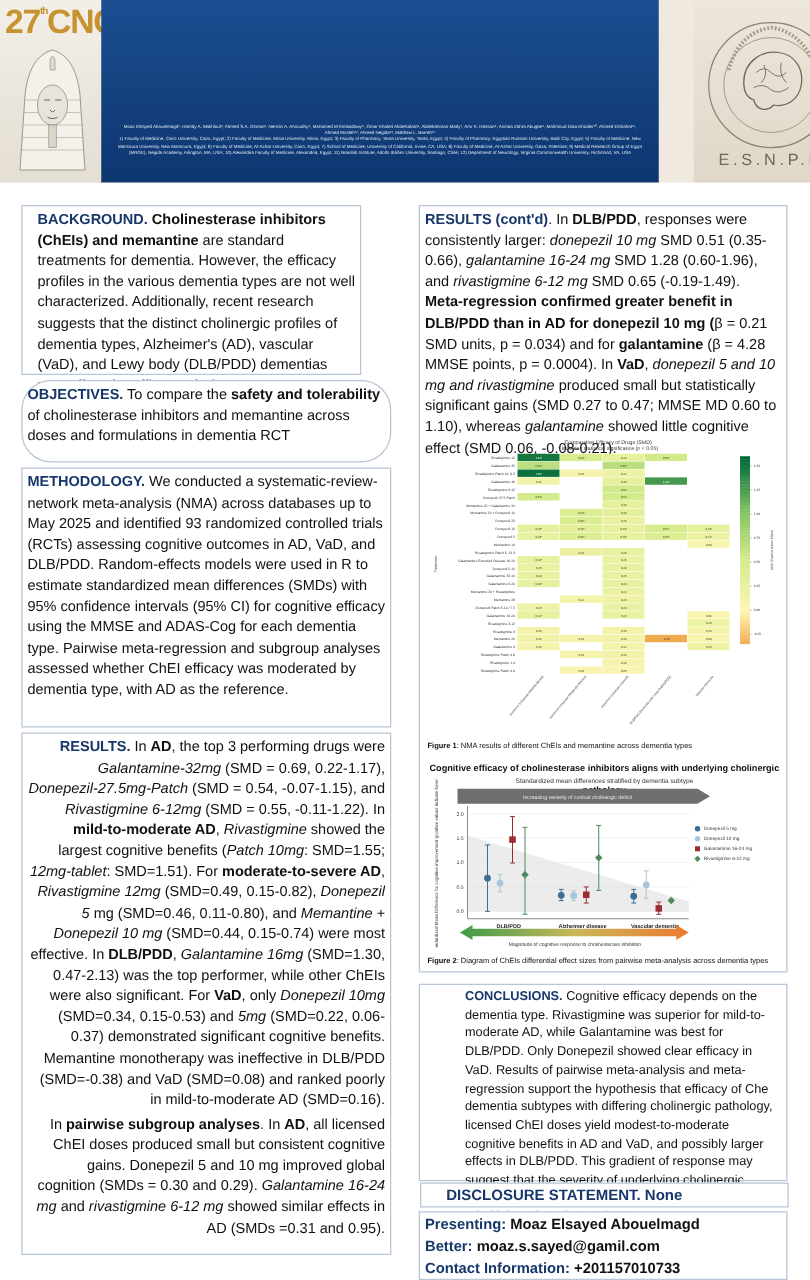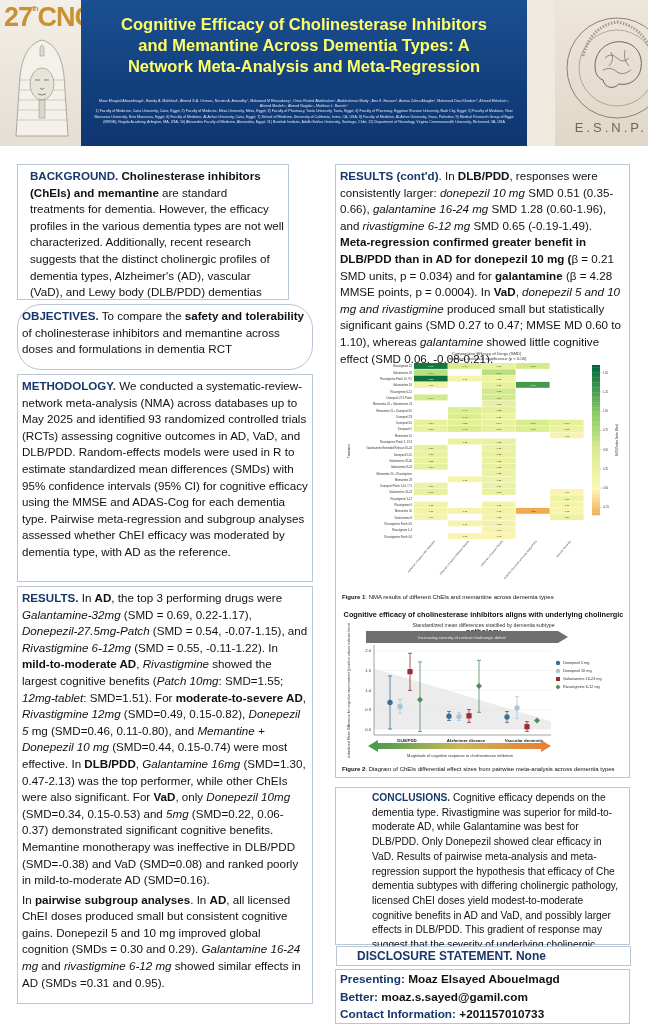--- a/index.html
+++ b/index.html
@@ -17,21 +17,21 @@
 
   .box { position: absolute; border: 1px solid #b9c6d6; background: #fff; padding: 3px 4px; font-size: 11.6px; line-height: 16.6px; color: #111; }
   .box .h { color: #17376b; font-weight: bold; }
   .box b { font-weight: bold; }
   .box i { font-style: italic; }
   .para { margin-top: 3px; }
 
   #bg { left: 17px; top: 164px; width: 272px; height: 136px; padding-left: 12px; }
   #obj { left: 17px; top: 304px; width: 296px; height: 66px; border-radius: 24px; }
   #meth { left: 17px; top: 374px; width: 296px; height: 208px; }
-  #res { left: 17px; top: 586px; width: 296px; height: 418px; }
+  #res { left: 17px; top: 586px; width: 296px; height: 418px; text-align: right; }
   #res2 { left: 335px; top: 164px; width: 295px; height: 614px; }
   #conc { left: 335px; top: 787px; width: 295px; height: 158px; font-size: 10.2px; line-height: 14.7px; padding-left: 36px; }
   #disc { left: 336px; top: 946px; width: 295px; height: 20px; padding: 0 20px; font-size: 12px; line-height: 18px; }
   #contact { left: 335px; top: 969px; width: 295px; height: 55px; padding: 1px 4px; font-size: 11.8px; line-height: 17.6px; }
   #contact .h, #disc .h { color: #17376b; }
 
   .hm-wrap { position: absolute; left: 8px; top: 186px; width: 285px; height: 200px; }
   .hm-title { position: absolute; left: 0; width: 285px; text-align: center; font-size: 4.2px; line-height: 5px; color: #333; }
   .fig-cap { position: absolute; left: 6px; font-size: 6px; color: #111; line-height: 8px; }
   .fig-cap b { font-weight: bold; }
@@ -48,25 +48,20 @@
     <svg class="pharaoh" viewBox="0 0 56 110">
       <path d="M28 4 C14 8 8 22 6 40 L2 100 L54 100 L50 40 C48 22 42 8 28 4 Z" fill="#f4f1ea" stroke="#9c978d" stroke-width="0.8"></path>
       <path d="M6 44 L50 44 M5 54 L51 54 M4 64 L52 64 M3 74 L53 74 M3 84 L53 84" stroke="#b7b1a5" stroke-width="0.6"></path>
       <ellipse cx="28" cy="48" rx="12" ry="16" fill="#e9e4da" stroke="#8c877d" stroke-width="0.6"></ellipse>
       <path d="M21 44 h5 M30 44 h5 M26 52 q2 3 4 0 M24 58 q4 2 8 0" stroke="#555" stroke-width="0.7" fill="none"></path>
       <rect x="25" y="64" width="6" height="18" fill="#dcd6ca" stroke="#8c877d" stroke-width="0.5"></rect>
       <path d="M26 12 q2 -6 4 0 l0 8 l-4 0 z" fill="#e0dace" stroke="#8c877d" stroke-width="0.5"></path>
     </svg>
   </div>
   <div class="hdr-center">
-    <div class="title">
-      <div>Cognitive Efficacy of Cholinesterase Inhibitors</div>
-      <div>and Memantine Across Dementia Types: A</div>
-      <div>Network Meta-Analysis and Meta-Regression</div>
-    </div>
     <div class="authors">
       <div>Moaz Elsayed Abouelmagd¹, Hamdy A. Makhlouf², Ahmed S.A. Osman³, Nermin A. Amoudhy⁴, Mohamed M Elmaadawy⁵, Omar Khaled Abdelsalam⁶, Abdelrahman Mady⁷, Amr K. Hassan⁸, Asmaa Zahra Abugbe⁹, Mahmoud Diaa Khodeir¹⁰, Ahmed Elshahat¹¹, Ahmed Mosleh¹², Ahmed Negida¹³, Matthew L. Barrett¹⁴</div>
       <div>1) Faculty of Medicine, Cairo University, Cairo, Egypt; 2) Faculty of Medicine, Minia University, Minia, Egypt; 3) Faculty of Pharmacy, Tanta University, Tanta, Egypt; 4) Faculty of Pharmacy, Egyptian Russian University, Badr City, Egypt; 5) Faculty of Medicine, New Mansoura University, New Mansoura, Egypt; 6) Faculty of Medicine, Al-Azhar University, Cairo, Egypt; 7) School of Medicine, University of California, Irvine, CA, USA; 8) Faculty of Medicine, Al-Azhar University, Gaza, Palestine; 9) Medical Research Group of Egypt (MRGE), Negida Academy, Arlington, MA, USA; 10) Alexandria Faculty of Medicine, Alexandria, Egypt; 11) Brainlab Institute, Adolfo Ibáñez University, Santiago, Chile; 12) Department of Neurology, Virginia Commonwealth University, Richmond, VA, USA</div>
     </div>
   </div>
   <div class="hdr-right">
     <svg class="seal" viewBox="0 0 112 132">
       <circle cx="56" cy="60" r="50" fill="none" stroke="#8a8272" stroke-width="1"></circle>
       <circle cx="56" cy="60" r="38" fill="none" stroke="#8a8272" stroke-width="0.6"></circle>
       <path d="M34 58 C34 40 50 32 62 34 C76 36 82 48 80 60 C78 72 68 78 58 76 C52 82 44 80 42 72 C36 70 34 64 34 58 Z" fill="none" stroke="#6d665a" stroke-width="1"></path>

